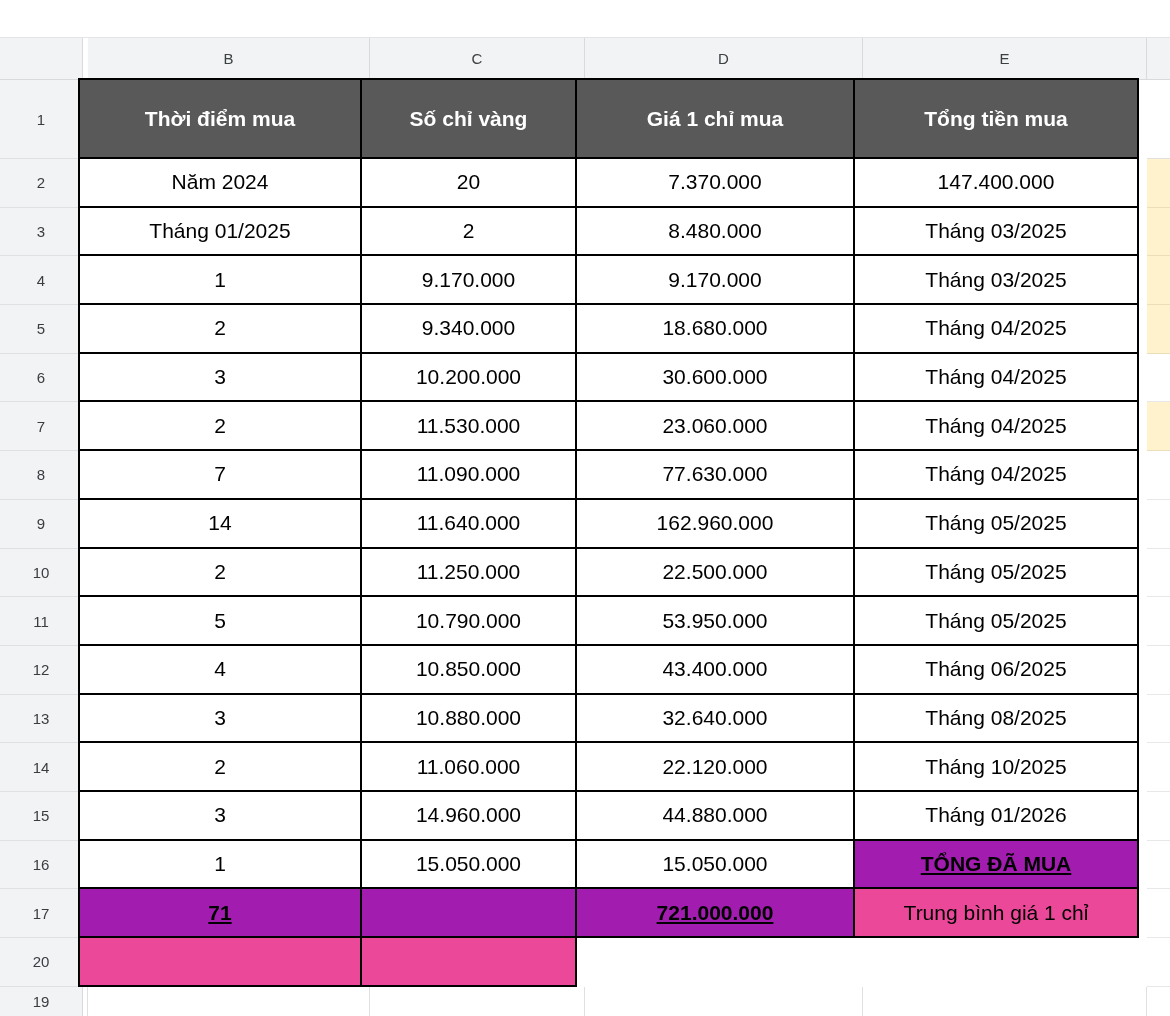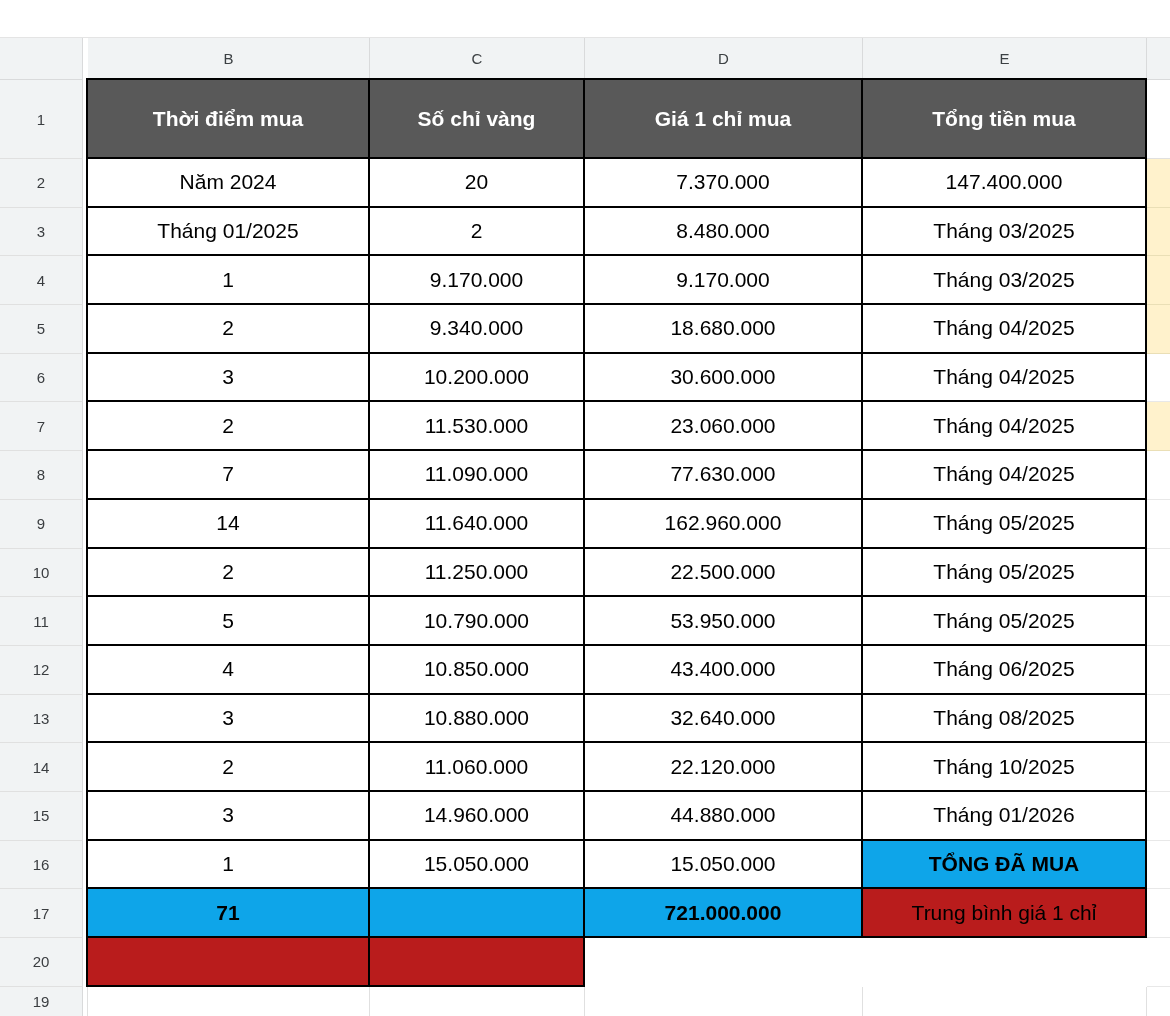--- a/index.html
+++ b/index.html
@@ -17,27 +17,27 @@
   .lc.cl-e{left:863px;width:284px;}
   .lc.cl-f{left:1147px;width:23px;border-right:none;}
   
   .rownums{position:absolute;left:0;top:80px;width:83px;display:flex;flex-direction:column;}
   .rownums .rn{height:48.7px;background:#f1f3f4;border-bottom:1px solid #e0e0e0;border-right:1px solid #d9dadb;
                box-sizing:border-box;display:flex;align-items:center;justify-content:center;
                font-size:15px;color:#3a3d40;flex:none;}
   .rownums .rn:first-child{height:79px;}
   .rownums .rn:last-child{height:29px;border-bottom:none;}
   
-  .table{position:absolute;left:86px;top:78px;border-top:2px solid #000;border-left:2px solid #000;
+  .table{position:absolute;left:78px;top:78px;border-top:2px solid #000;border-left:2px solid #000;
          display:grid;grid-template-columns:282px 215px 278px 284px;grid-template-rows:79px repeat(17,48.7px);}
   .c{border-right:2px solid #000;border-bottom:2px solid #000;box-sizing:border-box;background:#fff;
      display:flex;align-items:center;justify-content:center;font-size:21px;color:#000;overflow:hidden;}
   .c.hd{background:#595959;color:#ffffff;font-weight:bold;}
-  .c.sum{background:#0ea5e9;font-weight:bold;}
-  .c.avg{background:#b91c1c;}
+  .c.sum{background:#a21caf;font-weight:bold;text-decoration:underline;}
+  .c.avg{background:#ec4899;}
   
   .fcol{position:absolute;left:1147px;top:80px;width:23px;display:flex;flex-direction:column;}
   .fcol .fcell{height:48.7px;flex:none;background:#fff;border-bottom:1px solid #e8e8e8;box-sizing:border-box;}
   .fcol .fcell:first-child{height:79px;border-bottom:1px solid #e0e0e0;}
   .fcol .fcell.cream{background:#fff2cc;border-bottom:1px solid #eadfb6;}
   .fcol .fcell:last-child{height:29px;border-bottom:none;}
   
   .grid-v{position:absolute;top:987px;height:29px;width:1px;background:#e0e0e0;}
 </style>
 </head>

